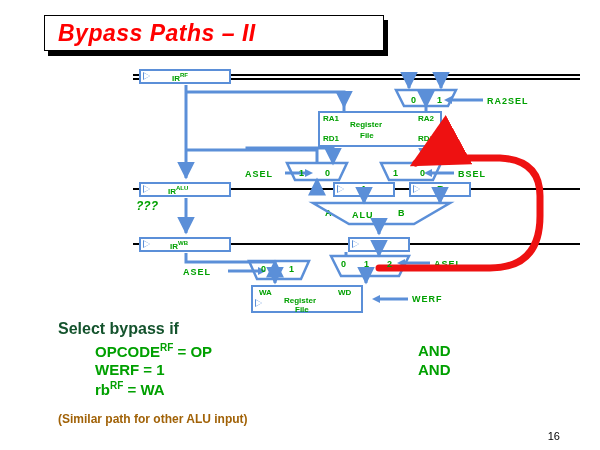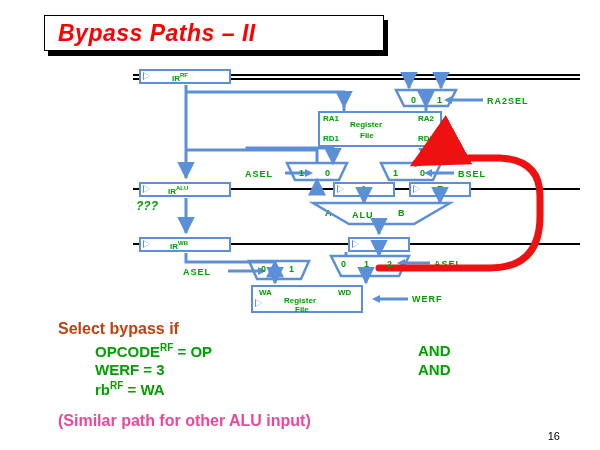--- a/index.html
+++ b/index.html
@@ -59,30 +59,30 @@
     white-space:nowrap;letter-spacing:1px;
   }
 
   .instr{
     position:absolute;color:#00a000;font-weight:bold;font-style:italic;
     font-size:12px;white-space:nowrap;
   }
 
   
   .btxt-head{
-    position:absolute;color:#c2410c;font-weight:bold;font-size:16px;
+    position:absolute;color:#14532d;font-weight:bold;font-size:16px;
     white-space:nowrap;
   }
   .btxt-g{
     position:absolute;color:#00a000;font-weight:bold;font-size:15px;
     white-space:nowrap;
   }
   .btxt-g sup{font-size:10px;}
   .btxt-foot{
-    position:absolute;color:#ec4899;font-weight:bold;font-size:16px;
+    position:absolute;color:#a16207;font-weight:bold;font-size:12px;
     white-space:nowrap;
   }
   .pagenum{
     position:absolute;right:12px;bottom:8px;color:#000000;font-size:11px;
   }
   svg.overlay{position:absolute;left:0;top:0;width:600px;height:450px;pointer-events:none;}
 </style>
 </head>
 <body>
 
@@ -274,21 +274,21 @@
 
     <path d="M379,268 L490,268 Q540,268 540,216 L540,196 Q540,160 500,158 L430,158" stroke="#ee1111" stroke-width="7" fill="none" stroke-linecap="round"></path>
     <path d="M440,150 L416,163" stroke="#ee1111" stroke-width="7" fill="none" stroke-linecap="round" marker-end="url(#ahr)"></path>
   </svg>
 
   <div class="btxt-head" style="left:58px;top:320px;">Select bypass if</div>
 
   <div class="btxt-g" style="left:95px;top:342px;">OPCODE<sup>RF</sup> =  OP</div>
   <div class="btxt-g" style="left:418px;top:342px;">AND</div>
 
-  <div class="btxt-g" style="left:95px;top:361px;">WERF = 3</div>
+  <div class="btxt-g" style="left:95px;top:361px;">WERF = 1</div>
   <div class="btxt-g" style="left:418px;top:361px;">AND</div>
 
   <div class="btxt-g" style="left:95px;top:380px;">rb<sup>RF</sup> =  WA</div>
 
   <div class="btxt-foot" style="left:58px;top:412px;">(Similar path for other ALU input)</div>
 
   <div class="pagenum">16</div>
 </div>
 
 </body></html>

